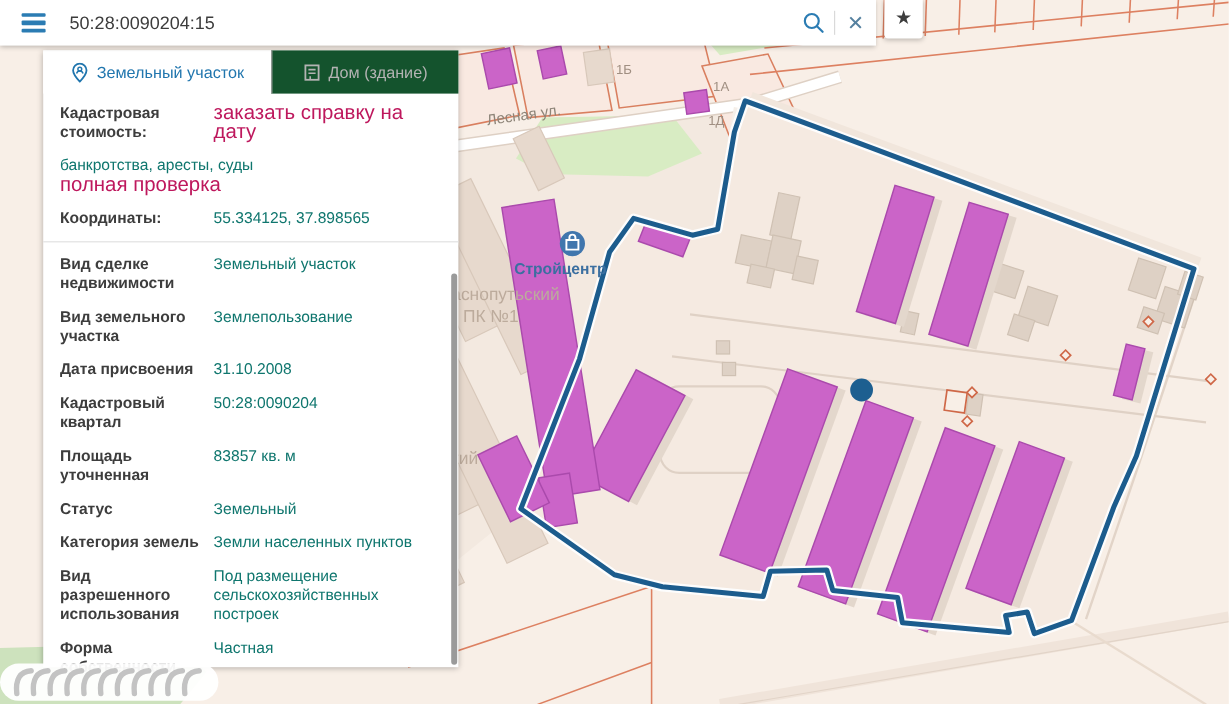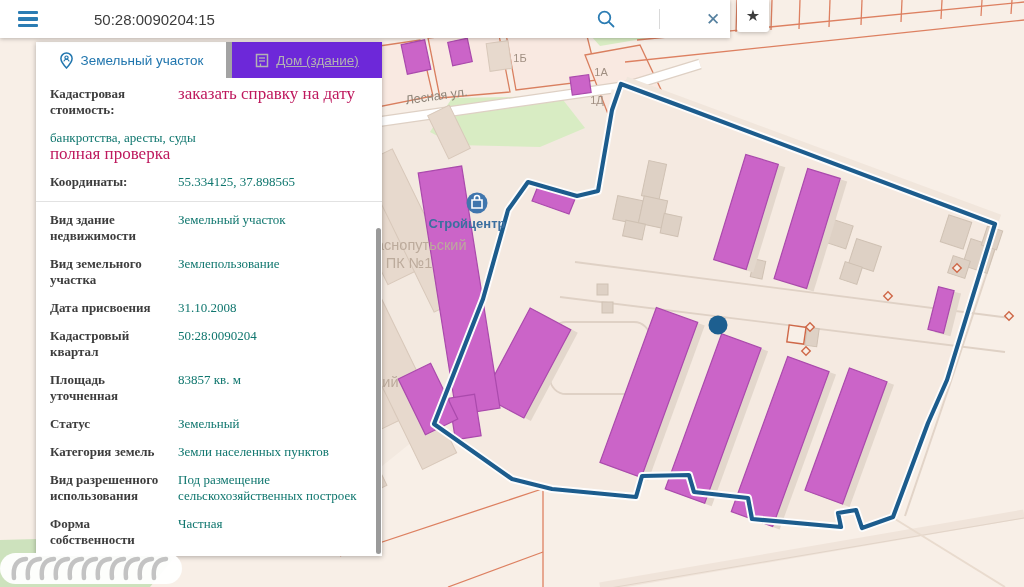--- a/index.html
+++ b/index.html
@@ -4,43 +4,43 @@
 <style>
   * { margin:0; padding:0; box-sizing:border-box; }
   html,body { width:1024px; height:587px; overflow:hidden; font-family:"Liberation Sans", sans-serif; }
   .stage { position:relative; width:1024px; height:587px; background:#f8efe7; overflow:hidden; }
 
   
   .map-svg { position:absolute; left:0; top:0; z-index:0; }
 
   
   .topbar { position:absolute; left:0; top:0; width:730px; height:38px; background:#fff;
-            z-index:10; display:flex; align-items:center; box-shadow:0 1px 4px rgba(0,0,0,.25);gap:36px; }
+            z-index:10; display:flex; align-items:center; box-shadow:0 1px 4px rgba(0,0,0,.25); }
   .hamburger { width:56px; height:38px; display:flex; align-items:center; justify-content:center; cursor:pointer; }
   .hamburger .bars { display:flex; flex-direction:column; gap:3px; }
   .hamburger .bars span { display:block; width:20px; height:3.5px; background:#2b7cb3; border-radius:1px; }
   .search-input { flex:1; border:none; outline:none; font-size:15px; color:#3c3c3c;
                   font-family:"Liberation Sans", sans-serif; background:transparent; padding:0 6px 0 2px; }
   .icon-btn { width:34px; height:38px; display:flex; align-items:center; justify-content:center; cursor:pointer; }
   .vsep { width:1px; height:20px; background:#d9d9d9; }
   .close-x { font-size:17px; color:#55809f; line-height:1; }
   .star-box { position:absolute; left:737px; top:0; width:32px; height:32px; background:#fff; z-index:10;
               display:flex; align-items:center; justify-content:center; box-shadow:0 1px 4px rgba(0,0,0,.25);
               border-radius:0 0 3px 3px; cursor:pointer; }
   .star-glyph { font-size:16px; color:#3d3d3d; line-height:1; }
 
   
   .panel { position:absolute; left:0; top:42px; width:346px; height:514px; background:#fff; z-index:5;
            box-shadow:0 1px 5px rgba(0,0,0,.3);margin-left:36px; }
   .tabs { display:flex; height:36px; }
   .tab { display:flex; align-items:center; justify-content:center; gap:7px; font-size:13.5px; cursor:pointer; }
   .tab-active { flex:0 0 190px; background:#fff; color:#2176ae; }
-  .tab-inactive { flex:1; background:#6d28d9; color:#b3b3b3; border-left:6px solid #a3a3a3;text-decoration:underline; }
+  .tab-inactive { flex:1; background:#14532d; color:#b3b3b3; border-left:1px solid #a3a3a3; }
   .rows { padding-top:2px; }
-  .info-row { display:flex; padding:6px 14px 6px 14px; gap:12px;font-family:Liberation Serif, serif; }
+  .info-row { display:flex; padding:6px 14px 6px 14px; gap:12px; }
   .row-label { flex:0 0 116px; font-weight:bold; color:#3d3d3d; font-size:13px; line-height:16px; }
   .row-body { flex:1; }
   .row-value { font-size:13px; color:#0f766e; line-height:16px; }
   .row-link { display:block; font-size:17px; color:#be185d; line-height:16px; text-decoration:none; cursor:pointer; }
   .row-value:empty, .row-link:empty { display:none; }
   .divider { height:1px; background:#e2e2e2; margin:5px 0 4px 0; }
   .scroll-thumb { position:absolute; right:1px; top:186px; width:5px; height:326px; background:#9a9a9a;
                   border-radius:3px; cursor:pointer; }
 
   
@@ -263,21 +263,21 @@
         </div>
       </div>
       <div class="info-row">
         <div class="row-label">Координаты:</div>
         <div class="row-body">
             <div class="row-value">55.334125, 37.898565</div>
           </div>
       </div>
       <div class="divider"></div>
       <div class="info-row">
-        <div class="row-label">Вид здание недвижимости</div>
+        <div class="row-label">Вид сделке недвижимости</div>
         <div class="row-body">
             <div class="row-value">Земельный участок</div>
           </div>
       </div>
       <div class="info-row">
         <div class="row-label">Вид земельного участка</div>
         <div class="row-body">
             <div class="row-value">Землепользование</div>
           </div>
       </div>

